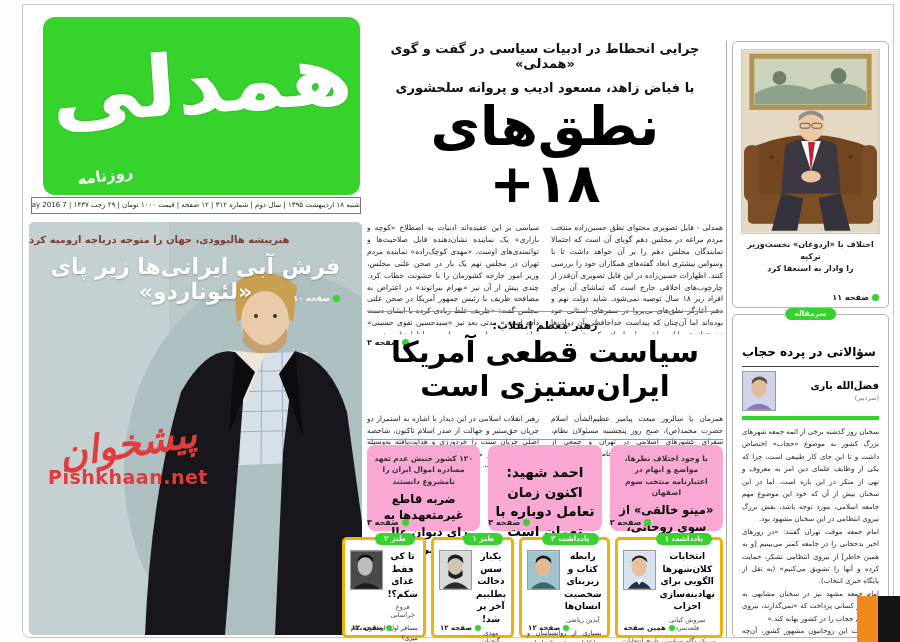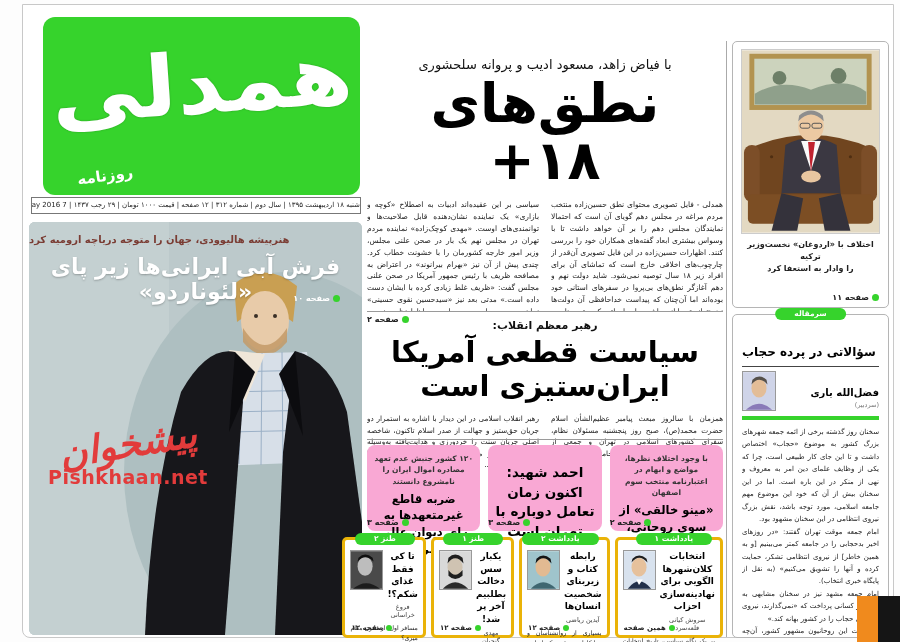--- a/index.html
+++ b/index.html
@@ -38,21 +38,21 @@
   
   .marker { display:inline-flex; align-items:center; gap:3px; font-size:8px; font-weight:bold;
             color:#222; direction:rtl; }
   .marker .dot { width:7px; height:7px; border-radius:50%; background:#36d32c; display:inline-block; }
   .marker.white { color:#fff; }
 
   
   .midcol { position:absolute; left:344px; top:0; width:356px; height:634px; }
   .lead { position:absolute; top:36px; left:0; width:100%; }
   .lead .k1 { text-align:center; font-size:13px; font-weight:bold; color:#111; }
-  .lead .k2 { text-align:center; font-size:13px; font-weight:normal; color:#111; margin-top:16px; }
+  .lead .k2 { text-align:center; font-size:13px; font-weight:bold; color:#111; margin-top:9px; }
   .lead .headline { text-align:center; font-size:54px; font-weight:bold; color:#000;
                     margin-top:4px; line-height:1.05; letter-spacing:-1px; }
   .cols { display:flex; gap:12px; margin-top:10px; direction:rtl; }
   .col { flex:1; font-size:7.5px; line-height:1.58; text-align:justify; color:#1a1a1a;
          height:112px; overflow:hidden; }
   .lead .marker, .leader .marker { margin:4px 4px 0 0; float:left; }
   .hr1 { position:absolute; top:306px; left:0; width:100%; border-top:1px solid #9a9a9a; }
   .leader { position:absolute; top:314px; left:0; width:100%; }
   .leader .k1 { text-align:center; font-size:11px; font-weight:bold; color:#111; }
   .leader .headline { text-align:center; font-size:29px; font-weight:bold; color:#000; margin-top:3px; }
@@ -68,21 +68,21 @@
   .teaser .tt { font-size:11.5px; font-weight:bold; color:#000; line-height:1.45; margin-top:4px; }
   .teaser.big .tt { font-size:13.5px; margin-top:10px; }
   .teaser .marker { position:absolute; bottom:4px; left:0; }
 
   
   .notes { position:absolute; top:532px; left:0; width:100%; height:101px; display:flex;
            gap:5px; direction:rtl; }
   .note { position:relative; flex:1; background:#fff; border:3px solid #eab308; border-radius:5px;
           padding:10px 5px 12px; }
   .pill { position:absolute; top:-7px; right:8px; background:#36d32c; color:#fff; font-size:7.5px;
-          font-weight:bold; padding:1px 19px 2px; border-radius:8px; white-space:nowrap; }
+          font-weight:bold; padding:1px 9px 2px; border-radius:8px; white-space:nowrap; }
   .note-head { display:flex; gap:4px; }
   .note-tt { flex:1; font-size:9px; font-weight:bold; color:#000; line-height:1.4; text-align:center; }
   .note-au { font-size:6.5px; color:#444; text-align:center; margin-top:3px; }
   .note-photo { width:33px; height:40px; border:1px solid #999; flex:none; }
   .note-body { font-size:6.2px; line-height:1.55; color:#222; text-align:justify; margin-top:4px;
                height:34px; overflow:hidden; white-space:pre-line; }
   .note .marker { position:absolute; bottom:3px; left:6px; font-size:7px; }
   .note .marker .dot { width:6px; height:6px; }
 
   
@@ -94,21 +94,21 @@
                  margin-top:5px; white-space:pre-line; }
   .sultan .headline { font-size:16px; font-weight:bold; color:#000; text-align:center; margin-top:2px; }
   .sultan .marker { position:absolute; bottom:5px; right:9px; }
 
   .editorial { position:absolute; left:709px; top:309px; width:157px; height:324px;
                border:1px solid #b5b5b5; border-radius:5px; padding:12px 9px 6px; background:#fff; }
   .editorial .pill { right:50%; transform:translateX(50%); }
   .ed-title { font-size:12px; font-weight:bold; color:#000; text-align:left; margin-top:18px; }
   .ed-author-row { display:flex; gap:6px; margin-top:7px; border-top:1px solid #444; padding-top:4px; }
   .ed-author-meta { flex:1; }
-  .ed-author { font-size:10px; font-weight:bold; color:#000; margin-top:16px; }
+  .ed-author { font-size:10px; font-weight:bold; color:#000; margin-top:9px; }
   .ed-role { font-size:6.5px; color:#777; margin-top:3px; }
   .ed-photo { width:34px; height:40px; border:1px solid #999; flex:none; }
   .ed-bar { height:4px; background:#36d32c; margin-top:5px; }
   .ed-body { font-size:7px; line-height:1.78; color:#1a1a1a; text-align:justify; margin-top:6px;
              height:212px; overflow:hidden; white-space:pre-line; }
 
   
   .corner-orange { position:absolute; left:857px; top:596px; width:21px; height:46px; background:#f08a1d; }
   .corner-black  { position:absolute; left:878px; top:596px; width:22px; height:46px; background:#151515; }
 </style>
@@ -159,20 +159,21 @@
       </div>
       <div class="watermark">
         <div class="wm-fa">پیشخوان</div>
         <div class="wm-en">Pishkhaan.net</div>
       </div>
     </div>
 
     <div class="midcol">
 
       <div class="lead">
+        <div class="k1">چرایی انحطاط در ادبیات سیاسی در گفت و گوی «همدلی»</div>
         <div class="k2">با فیاض زاهد، مسعود ادیب و پروانه سلحشوری</div>
         <div class="headline">نطق‌های ۱۸+</div>
         <div class="cols">
           <div class="col">همدلی - فایل تصویری محتوای نطق حسین‌زاده منتخب مردم مراغه در مجلس دهم گویای آن است که احتمالا نمایندگان مجلس دهم را بر آن خواهد داشت تا با وسواس بیشتری ابعاد گفته‌های همکاران خود را بررسی کنند. اظهارات حسین‌زاده در این فایل تصویری آن‌قدر از چارچوب‌های اخلاقی خارج است که تماشای آن برای افراد زیر ۱۸ سال توصیه نمی‌شود. شاید دولت نهم و دهم آغازگر نطق‌های بی‌پروا در سفرهای استانی خود بوده‌اند اما آن‌چنان که پیداست خداحافظی آن دولت‌ها نیز نتوانسته پایانی باشد برای ادبیاتی که حتی مناسب کوچه و بازار هم نیست. تحلیلگران</div>
           <div class="col">سیاسی بر این عقیده‌اند ادبیات به اصطلاح «کوچه و بازاری» یک نماینده نشان‌دهنده قابل صلاحیت‌ها و توانمندی‌های اوست. «مهدی کوچک‌زاده» نماینده مردم تهران در مجلس نهم یک بار در صحن علنی مجلس، وزیر امور خارجه کشورمان را با خشونت خطاب کرد. چندی پیش از آن نیز «بهرام بیرانوند» در اعتراض به مصافحه ظریف با رئیس جمهور آمریکا در صحن علنی مجلس گفت: «ظریف غلط زیادی کرده با ایشان دست داده است.» مدتی بعد نیز «سیدحسین نقوی حسینی» نماینده مردم ورامین در مجلس در اظهارنظری نسبت به حضور موسوی لاری، وزیر کشور دولت ...</div>
         </div>
         <div class="marker">
           <span class="dot"></span>
           <span>صفحه ۲</span>
         </div>

